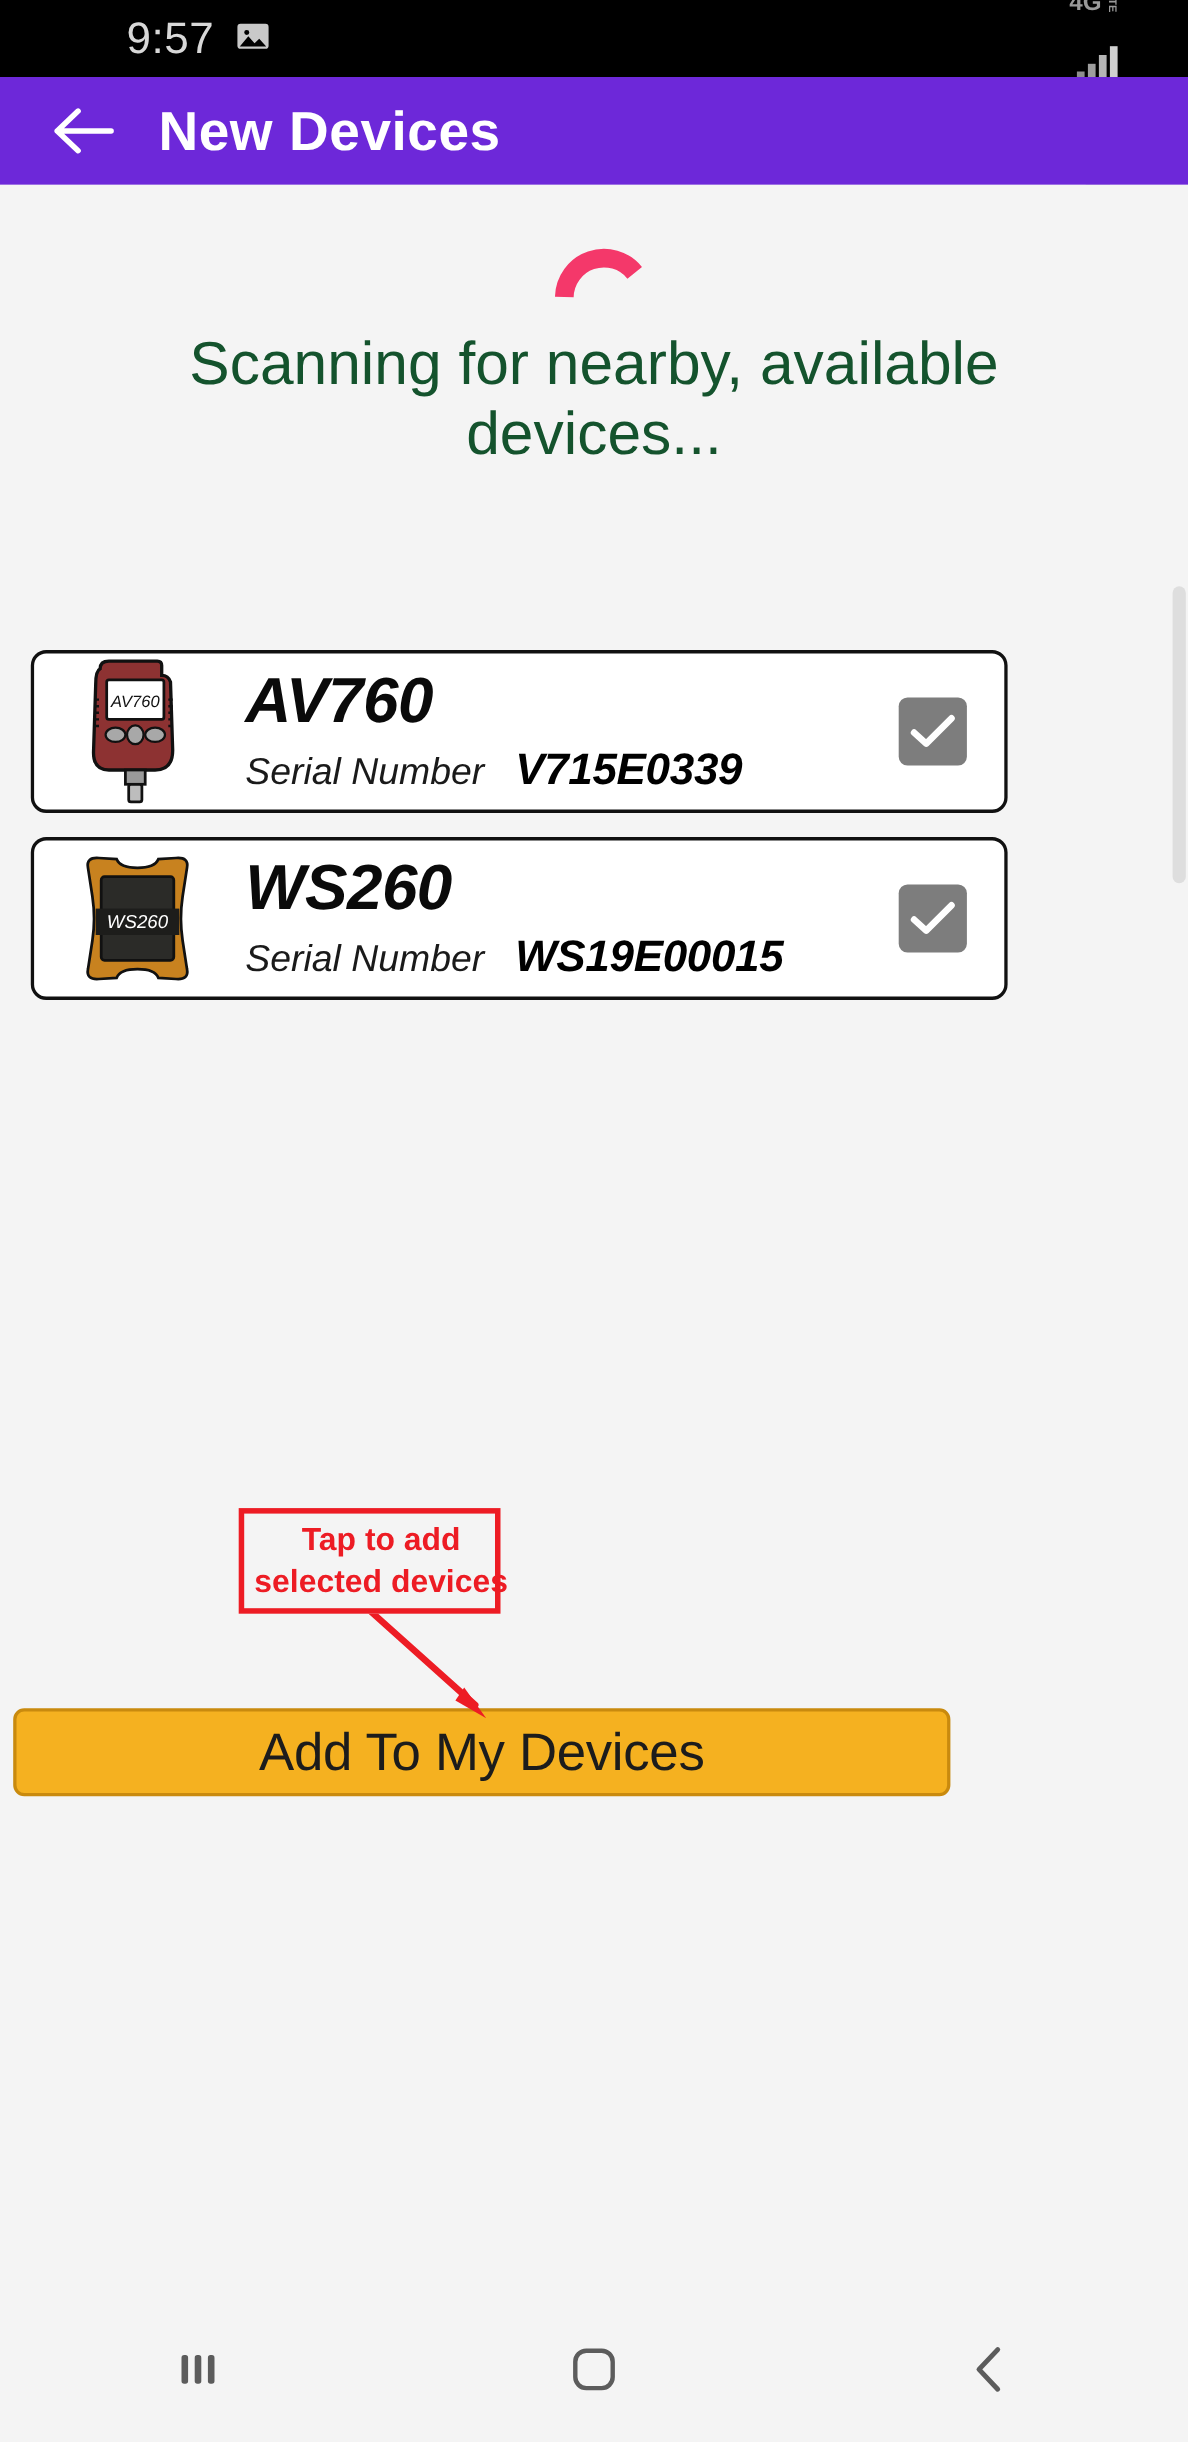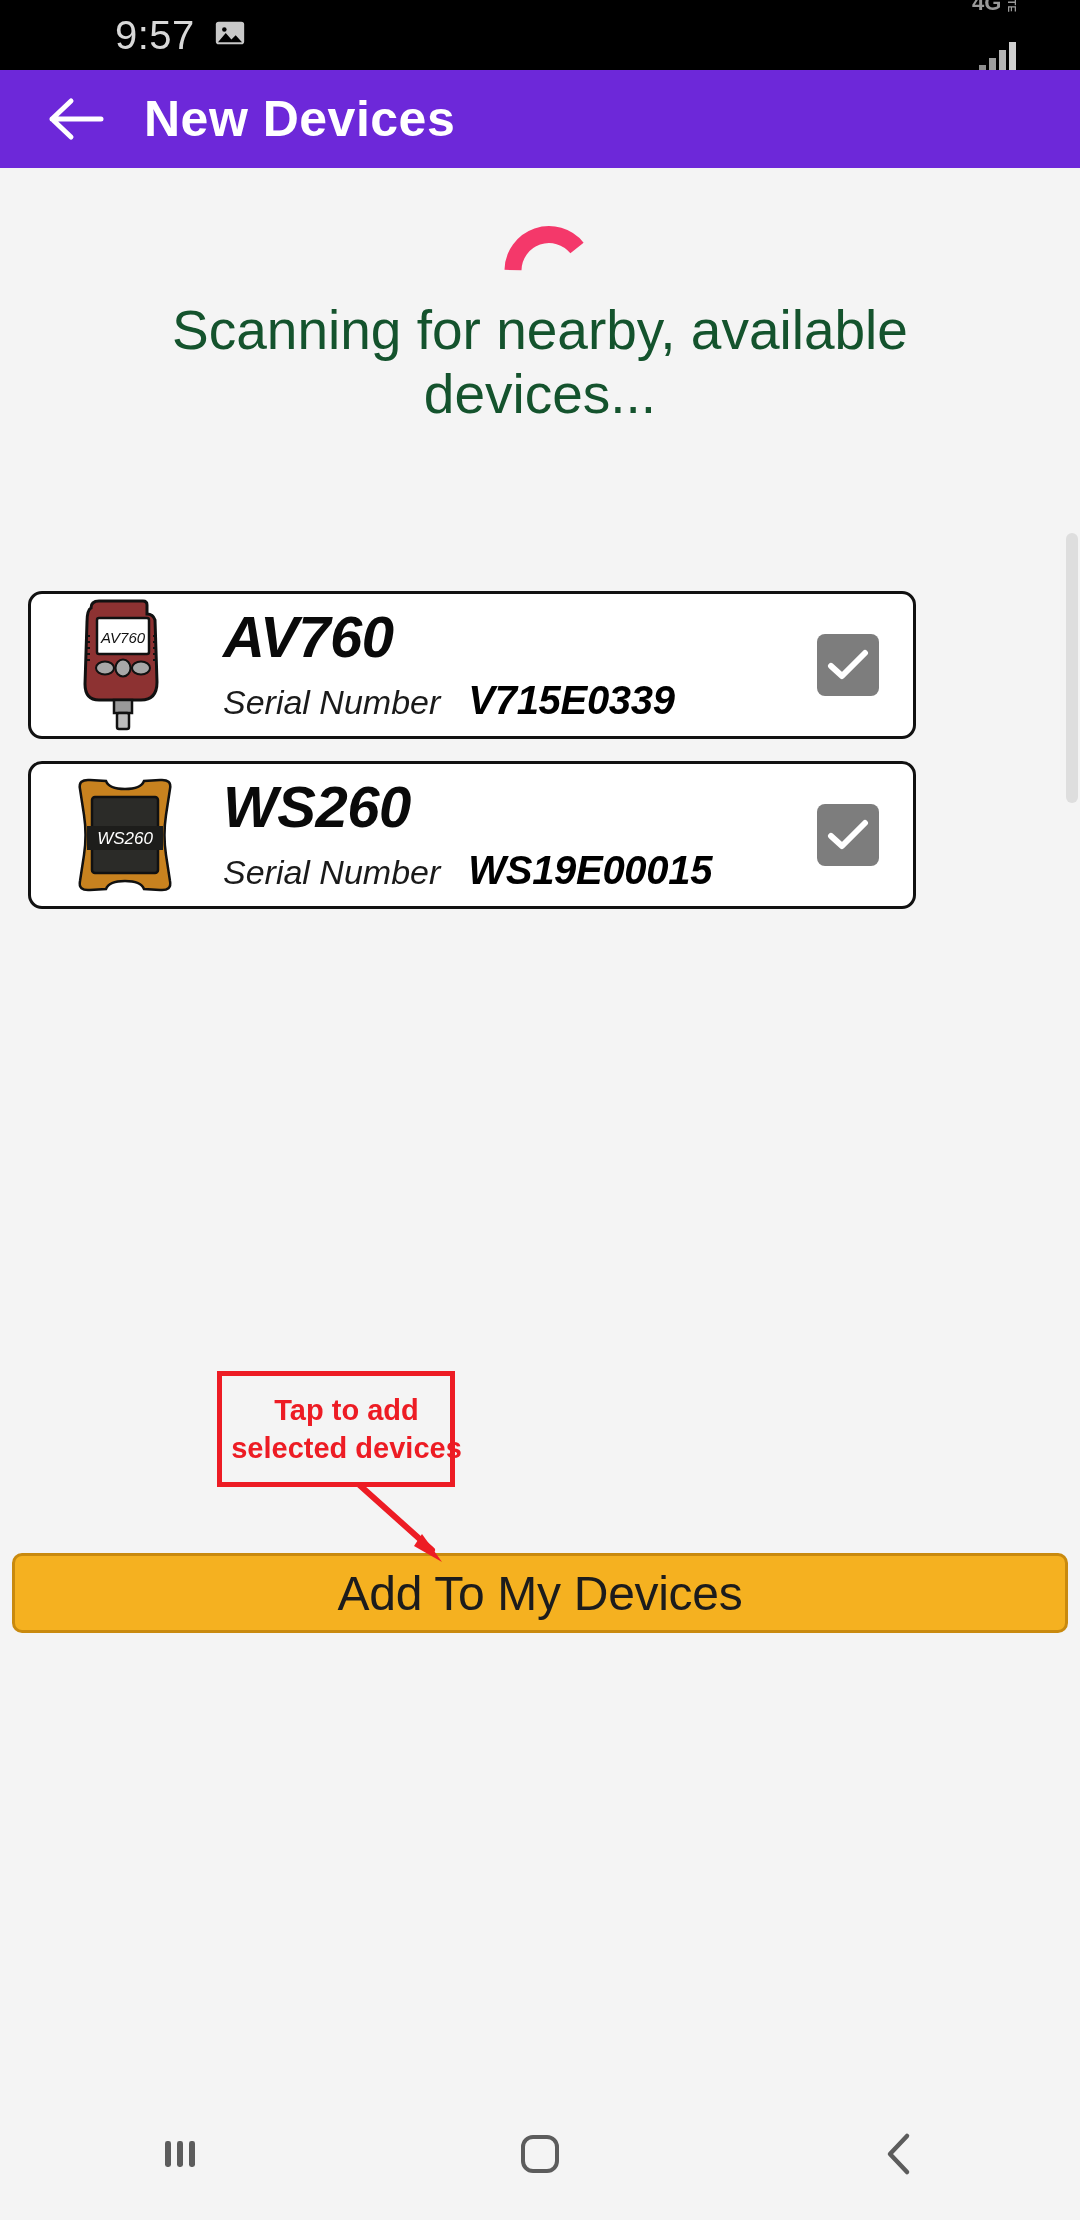--- a/index.html
+++ b/index.html
@@ -95,36 +95,36 @@
   
   .scroll-thumb {
     position:absolute; right:2px; top:365px;
     width:12px; height:270px;
     background:#dedede; border-radius:6px;
   }
 
   
   .callout {
     position:absolute; left:217px; top:1203px;
-    width:238px; height:116px;
+    width:238px; height:96px;
     border:5px solid #ed1c24; background:#f4f4f4;
     display:flex; flex-direction:column; align-items:center; justify-content:center;
     z-index:6;
     padding-left:21px;
   }
   .callout-line {
     color:#ed1c24; font-size:29px; font-weight:bold;
     line-height:1.32; white-space:nowrap;
   }
   .arrow-svg { position:absolute; left:330px; top:1290px; z-index:5; }
 
   
   .cta {
     position:absolute; left:12px; top:1385px;
-    width:1056px; height:80px;
+    width:852px; height:80px;
     background:#f5b120;
     border:3px solid #c98a0e;
     border-radius:10px;
     display:flex; align-items:center; justify-content:center;
     cursor:pointer;
   }
   .cta-label { font-size:48px; color:#1c1c1c; font-weight:400; letter-spacing:-0.3px; }
 
   
   .navbar {

